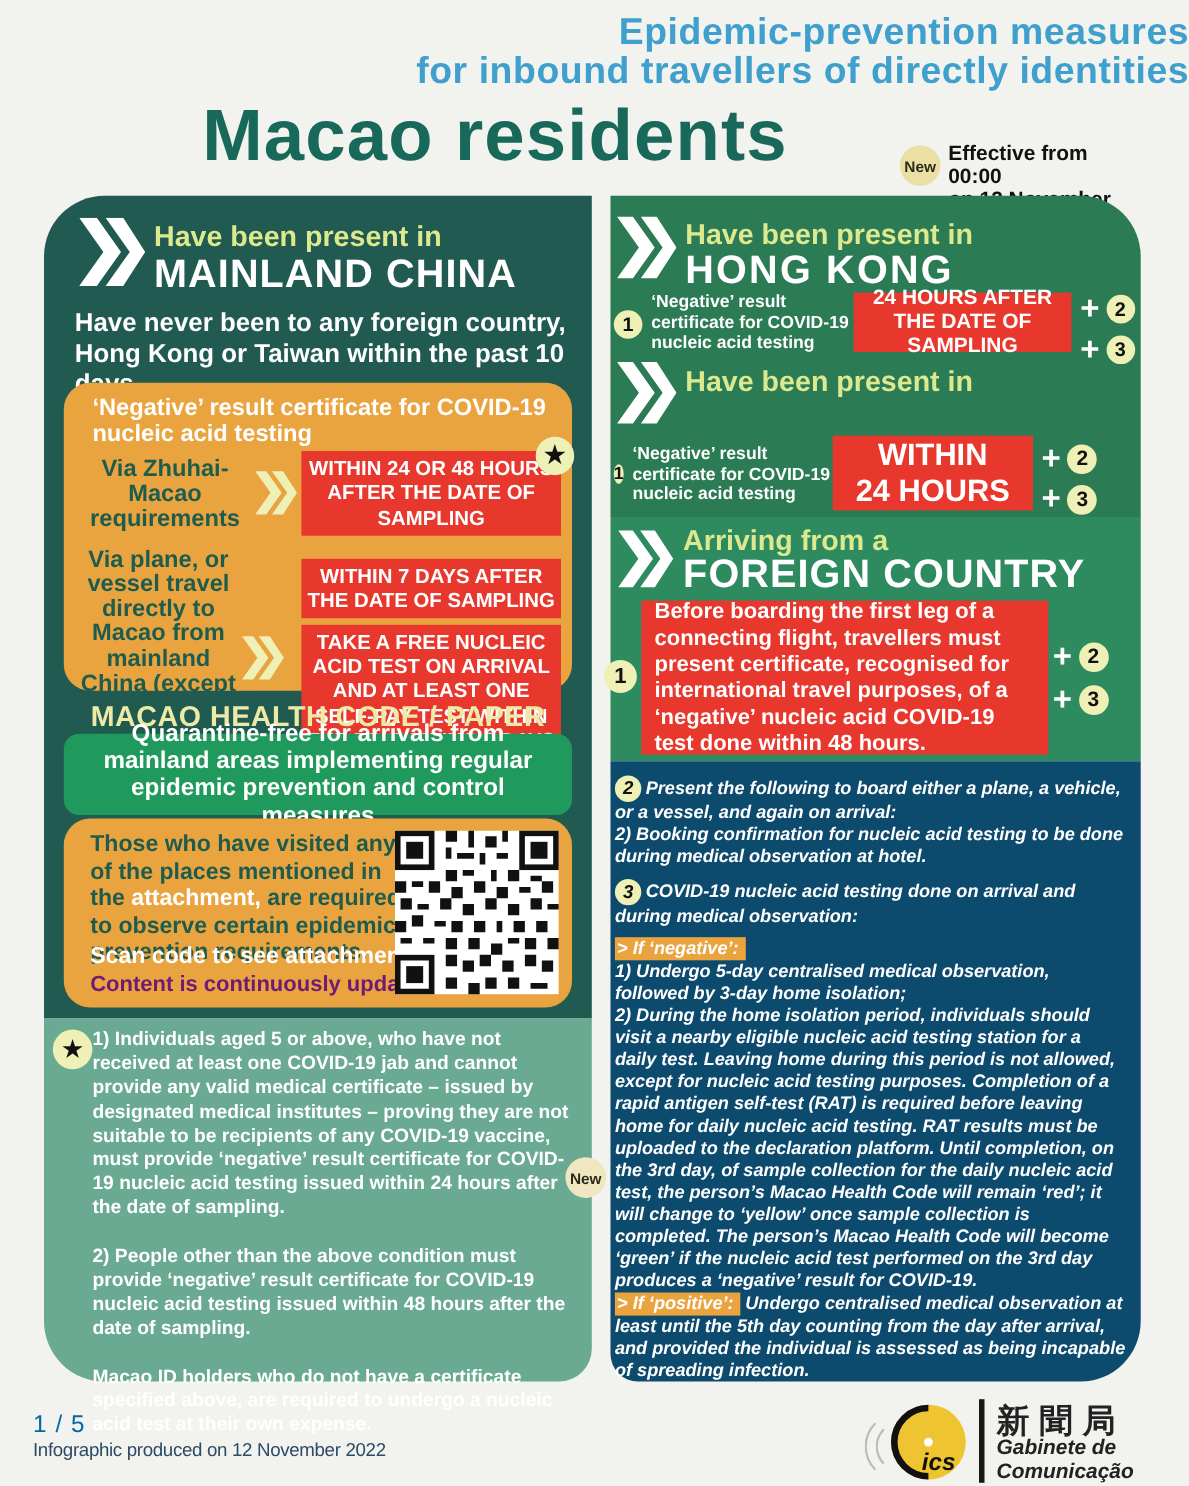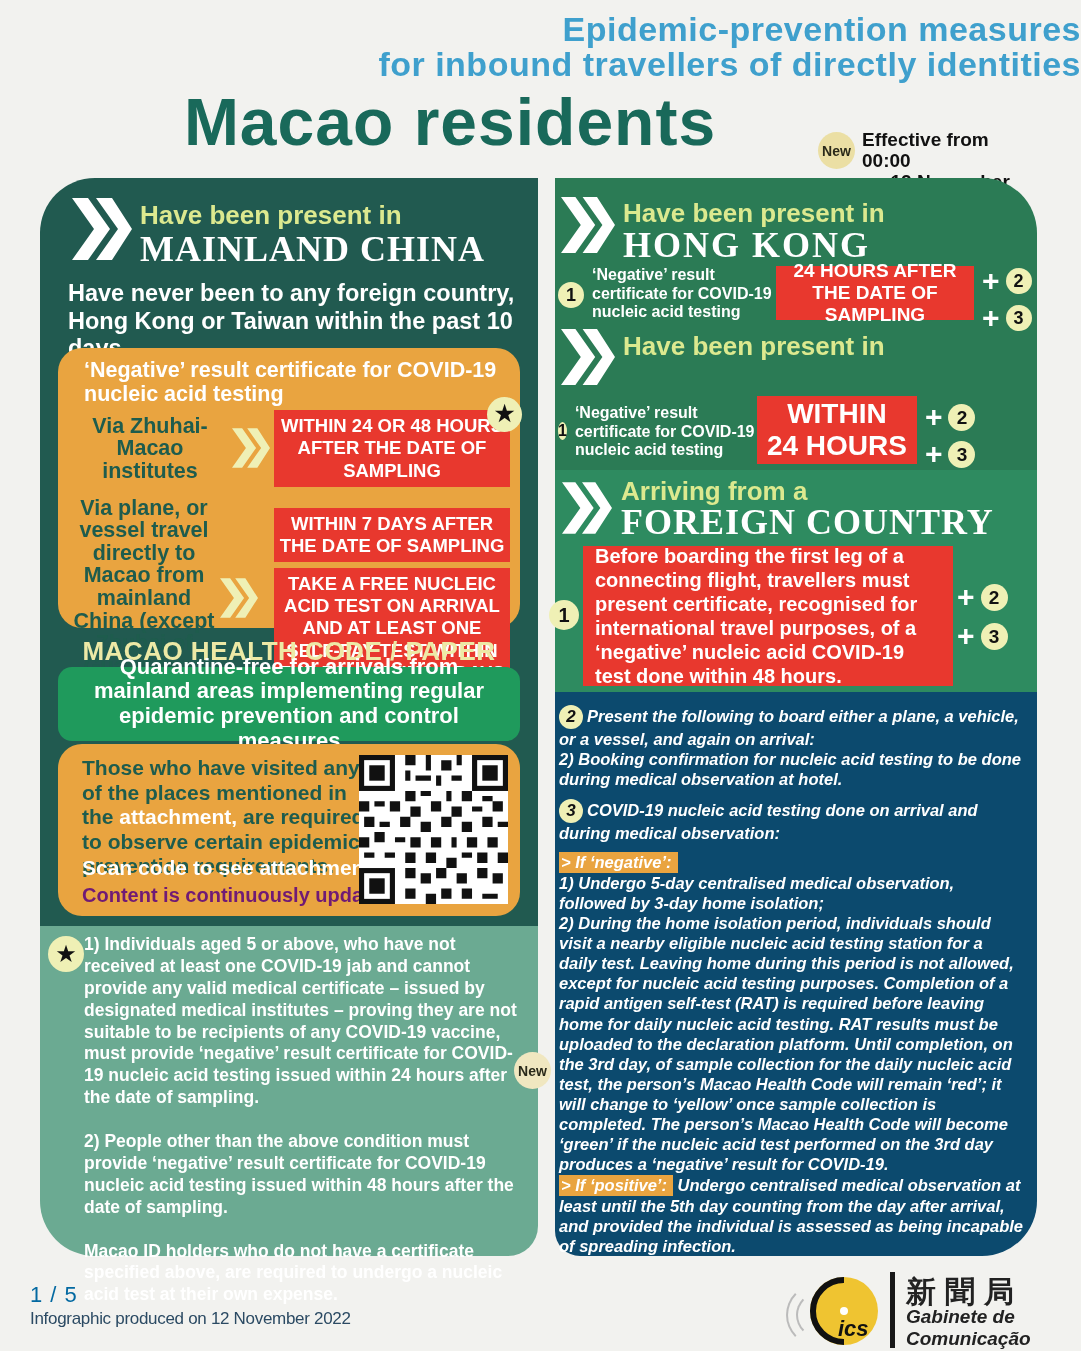--- a/index.html
+++ b/index.html
@@ -24,21 +24,21 @@
   .p-left-sage{left:40px;top:926px;width:498px;height:330px;background:#6BAA92;
                border-radius:0 0 30px 55px;}
   .p-right-top{left:555px;top:178px;width:482px;height:292px;background:#2B7B55;
                border-radius:0 55px 0 0;}
   .p-right-mid{left:555px;top:470px;width:482px;height:222px;background:#2E8B60;}
   .p-right-sage{left:555px;top:692px;width:482px;height:564px;background:#0c4a6e;
                 border-radius:0 0 55px 25px;font-style:italic;}
   
   .chev{display:block;}
   .sec-label{color:#DCE98F;font-weight:bold;font-size:26px;}
-  .sec-title{color:#fff;font-weight:bold;font-size:36px;letter-spacing:1px;font-family:Liberation Serif, serif;}
+  .sec-title{color:#fff;font-weight:bold;font-size:36px;letter-spacing:1px;}
   .redbox{background:#E8382E;color:#fff;font-weight:bold;text-align:center;
           display:flex;align-items:center;justify-content:center;}
   .numc{background:#EFF0B5;color:#111;font-weight:bold;border-radius:50%;
         display:inline-flex;align-items:center;justify-content:center;}
   .plusrow{display:flex;align-items:center;gap:6px;color:#fff;font-weight:bold;
            font-size:30px;line-height:1;}
   .plusrow .numc{width:27px;height:27px;font-size:19px;}
   .starb{background:#EFF0B5;border-radius:50%;display:flex;align-items:center;
          justify-content:center;color:#111;}
   
@@ -85,21 +85,21 @@
   .r-row{left:0;top:88px;right:2px;display:flex;align-items:flex-start;}
   .r-row .numc{width:26px;height:26px;font-size:18px;flex:none;}
   .r-text{width:182px;margin-left:8px;color:#fff;font-weight:bold;
           font-size:16px;line-height:1.16;flex:none;}
   .hk-red{width:198px;height:54px;font-size:19px;line-height:1.15;margin-left:2px;flex:none;}
   .pluscol{display:flex;flex-direction:column;gap:7px;margin-left:8px;}
   .r-chev2{left:6px;top:150px;}
   .tw-label{left:68px;top:153px;}
   .tw-title{left:68px;top:180px;font-size:38px;letter-spacing:2px;}
   .tw-row{left:0;top:218px;right:2px;display:flex;align-items:flex-start;}
-  .tw-red{width:160px;height:68px;font-size:28px;line-height:1.15;margin-left:0;flex:none;}
+  .tw-red{width:182px;height:68px;font-size:28px;line-height:1.15;margin-left:0;flex:none;}
   
   .f-chev{left:7px;top:10px;}
   .f-label{left:66px;top:6px;}
   .f-title{left:66px;top:31px;font-size:36px;letter-spacing:1px;}
   .f-red{left:28px;top:76px;width:370px;height:140px;font-size:20px;line-height:1.2;
          text-align:left;justify-content:flex-start;padding:6px 12px;box-sizing:border-box;}
   .f-num{left:-6px;top:130px;width:30px;height:30px;font-size:20px;position:absolute;}
   .f-plus{left:402px;top:112px;display:flex;flex-direction:column;gap:9px;position:absolute;}
   
   .steps{padding:13px 14px 0 4px;color:#fff;font-weight:bold;font-size:16.5px;
@@ -143,21 +143,21 @@
     <polygon points="0,0 16,0 38,31 16,62 0,62 22,31" fill="#fff"></polygon>
     <polygon points="24,0 40,0 60,31 40,62 24,62 46,31" fill="#fff"></polygon>
   </svg>
   <div class="abs sec-label l-label">Have been present in</div>
   <div class="abs sec-title l-title">MAINLAND CHINA</div>
   <div class="abs l-sub">Have never been to any foreign country, Hong Kong or Taiwan within the past 10 days</div>
 
   <div class="abs orangebox">
     <div class="ob-head">‘Negative’ result certificate for COVID-19 nucleic acid testing</div>
     <div class="ob-row">
-      <div class="ob-lab">Via Zhuhai-Macao institutes</div>
+      <div class="ob-lab">Via Zhuhai-Macao requirements</div>
       <svg class="ob-chev" width="38" height="42" viewBox="0 0 60 62">
         <polygon points="0,0 16,0 38,31 16,62 0,62 22,31" fill="#EFF0B5"></polygon>
         <polygon points="24,0 40,0 60,31 40,62 24,62 46,31" fill="#EFF0B5"></polygon>
       </svg>
       <div class="redbox ob-red">
         <span>WITHIN 24 OR 48 HOURS AFTER THE DATE OF SAMPLING</span>
         <div class="starb ob-star">★</div>
       </div>
     </div>
     <div class="ob-row" style="margin-top:10px">

